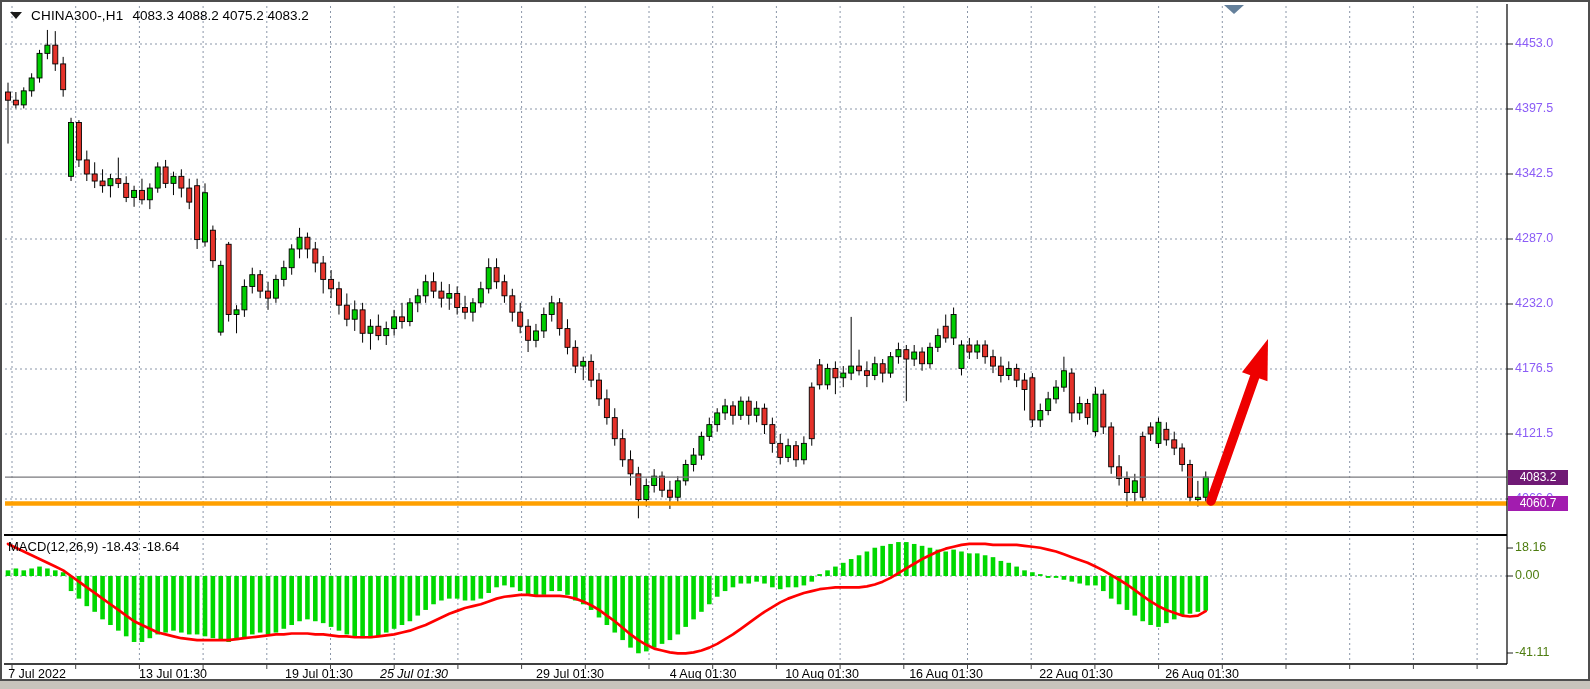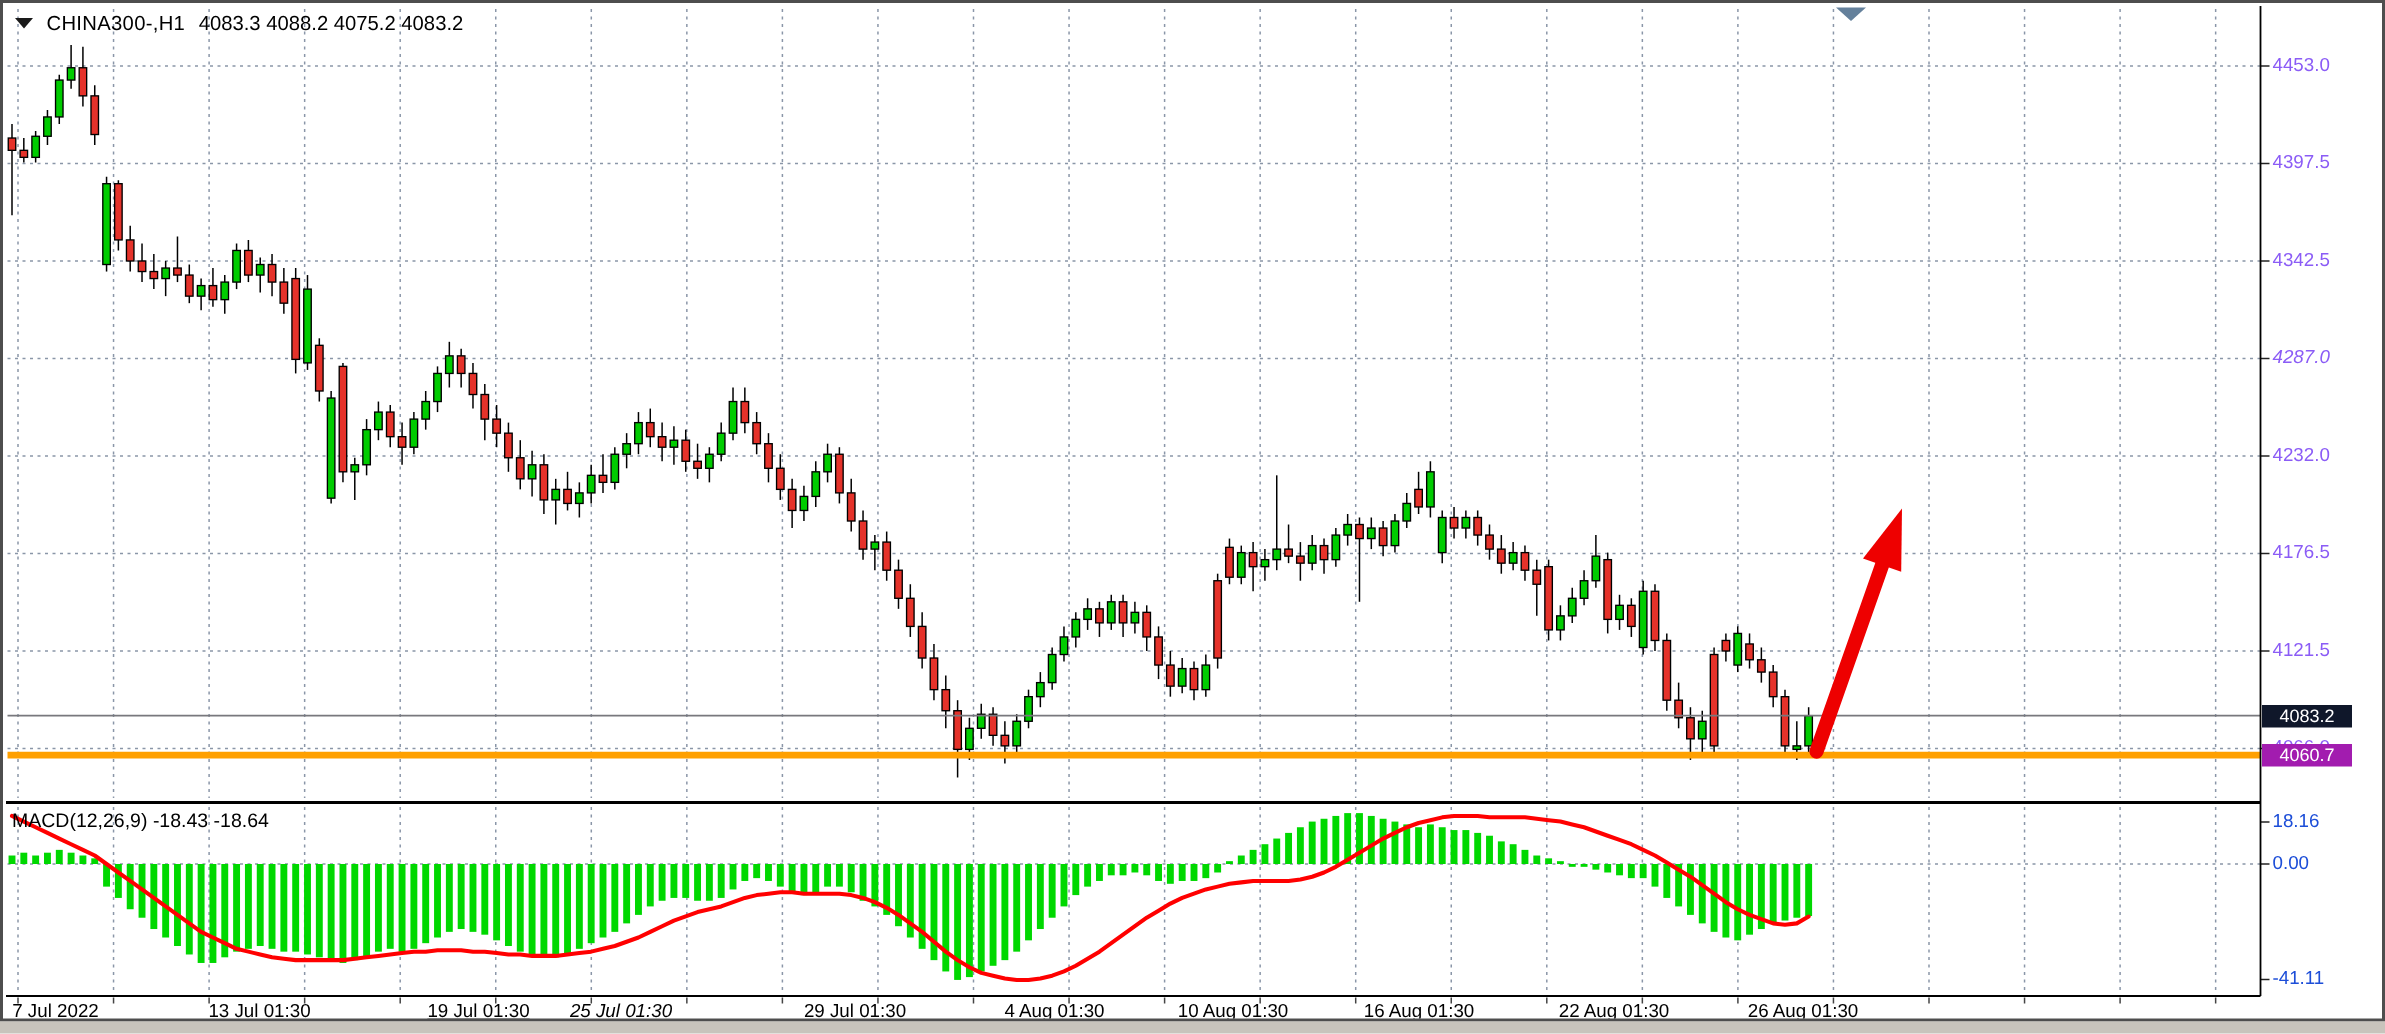--- a/index.html
+++ b/index.html
@@ -4,23 +4,23 @@
 <style>
   html,body{margin:0;padding:0;background:#c8c4bc;font-family:"Liberation Sans",sans-serif;}
   #stage{position:relative;width:1590px;height:681px;background:#ffffff;border:2px solid #4e4e4e;box-sizing:border-box;overflow:hidden;}
   #chart-svg{position:absolute;left:0;top:0;}
   .title-row{position:absolute;left:8px;top:6px;display:flex;align-items:center;gap:9px;font-size:13.5px;color:#000;}
   .tri-down{width:0;height:0;border-left:6px solid transparent;border-right:6px solid transparent;border-top:7px solid #1a1a1a;display:inline-block;}
   .title-row .sym{letter-spacing:.2px;}
   .macd-label{position:absolute;left:6px;top:537px;font-size:13px;color:#000;}
   .axis-label{position:absolute;left:1513px;font-size:12.5px;color:#8b5cf6;white-space:nowrap;}
   .time-label{position:absolute;top:665px;transform:translateX(-50%);font-size:12.5px;color:#000;white-space:nowrap;}
-  .macd-axis-label{position:absolute;left:1513px;font-size:12.5px;color:#1d4ed8;}
+  .macd-axis-label{position:absolute;left:1513px;font-size:12.5px;color:#4d7c0f;}
   .price-tag{position:absolute;left:1506px;width:60px;height:15px;line-height:15px;text-align:center;font-size:12px;color:#fff;z-index:5;}
-  .price-tag.black{background:#0f172a;top:468px;}
+  .price-tag.black{background:#701a75;top:468px;}
   .price-tag.orange{background:#a21caf;top:494px;}
   .shift-marker{position:absolute;left:1222px;top:3px;width:0;height:0;border-left:10px solid transparent;border-right:10px solid transparent;border-top:9px solid #64809b;}
   .bottom-strip{position:absolute;left:0;top:681px;width:1586px;height:6px;background:#d5d1c9;}
   .axis-hover{position:absolute;background:transparent;}
 </style>
 </head>
 <body>
 
 <div id="stage">
   <svg id="chart-svg" width="1586" height="685">
@@ -598,21 +598,21 @@
   <div id="price-axis" class="axis-hover" style="left:1506px;top:2px;width:80px;height:660px;"></div>
   <div id="time-axis" class="axis-hover" style="left:0;top:662px;width:1506px;height:19px;"></div>
 
   <div class="price-tag black">4083.2</div>
   <div class="price-tag orange">4060.7</div>
 
   <div class="bottom-strip"></div>
 <div class="axis-label" style="top: 34px;">4453.0</div>
     <div class="axis-label" style="top: 99px;">4397.5</div>
     <div class="axis-label" style="top: 164px;">4342.5</div>
-    <div class="axis-label" style="top: 229px; font-style: italic;">4287.0</div>
+    <div class="axis-label" style="top: 229px;">4287.0</div>
     <div class="axis-label" style="top: 294px;">4232.0</div>
     <div class="axis-label" style="top: 359px;">4176.5</div>
     <div class="axis-label" style="top: 424px; text-align: right;">4121.5</div>
     <div class="axis-label" style="top: 489px;">4066.0</div>
     <div class="macd-axis-label" style="top: 538px;">18.16</div>
     <div class="macd-axis-label" style="top: 566px;">0.00</div>
     <div class="macd-axis-label" style="top: 643px;">-41.11</div>
     <div class="time-label" style="left: 35px;">7 Jul 2022</div>
     <div class="time-label" style="left: 171px;">13 Jul 01:30</div>
     <div class="time-label" style="left: 317px; text-decoration: underline;">19 Jul 01:30</div>

